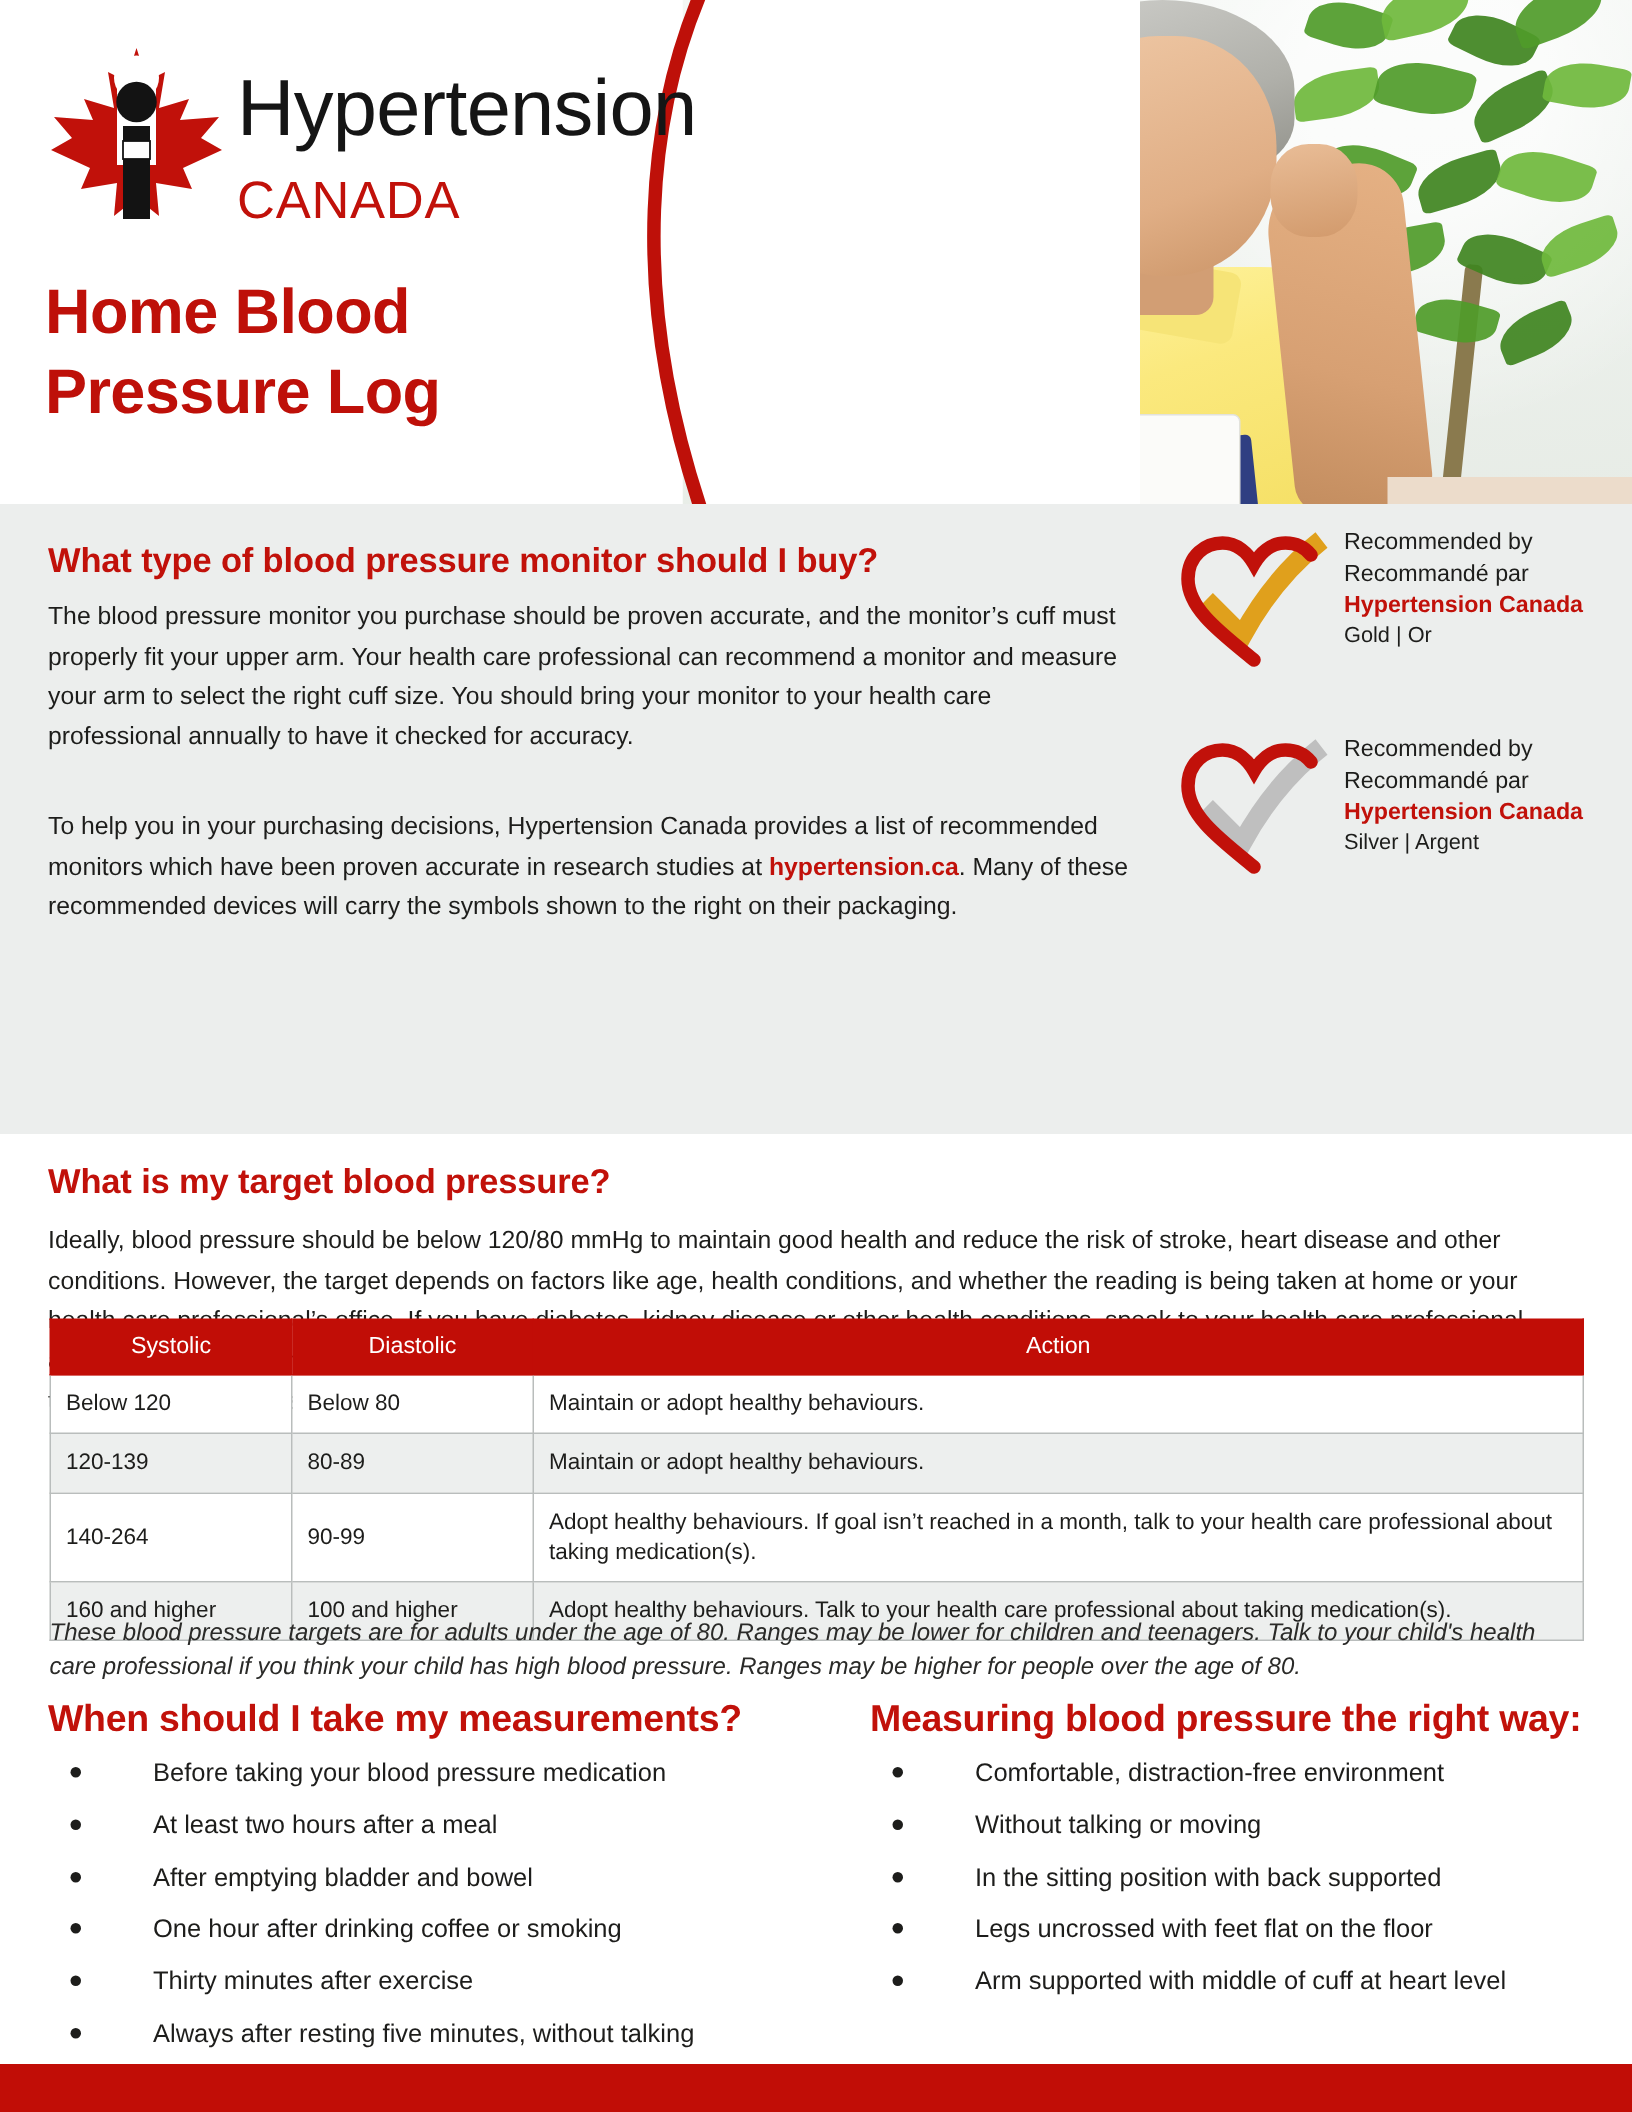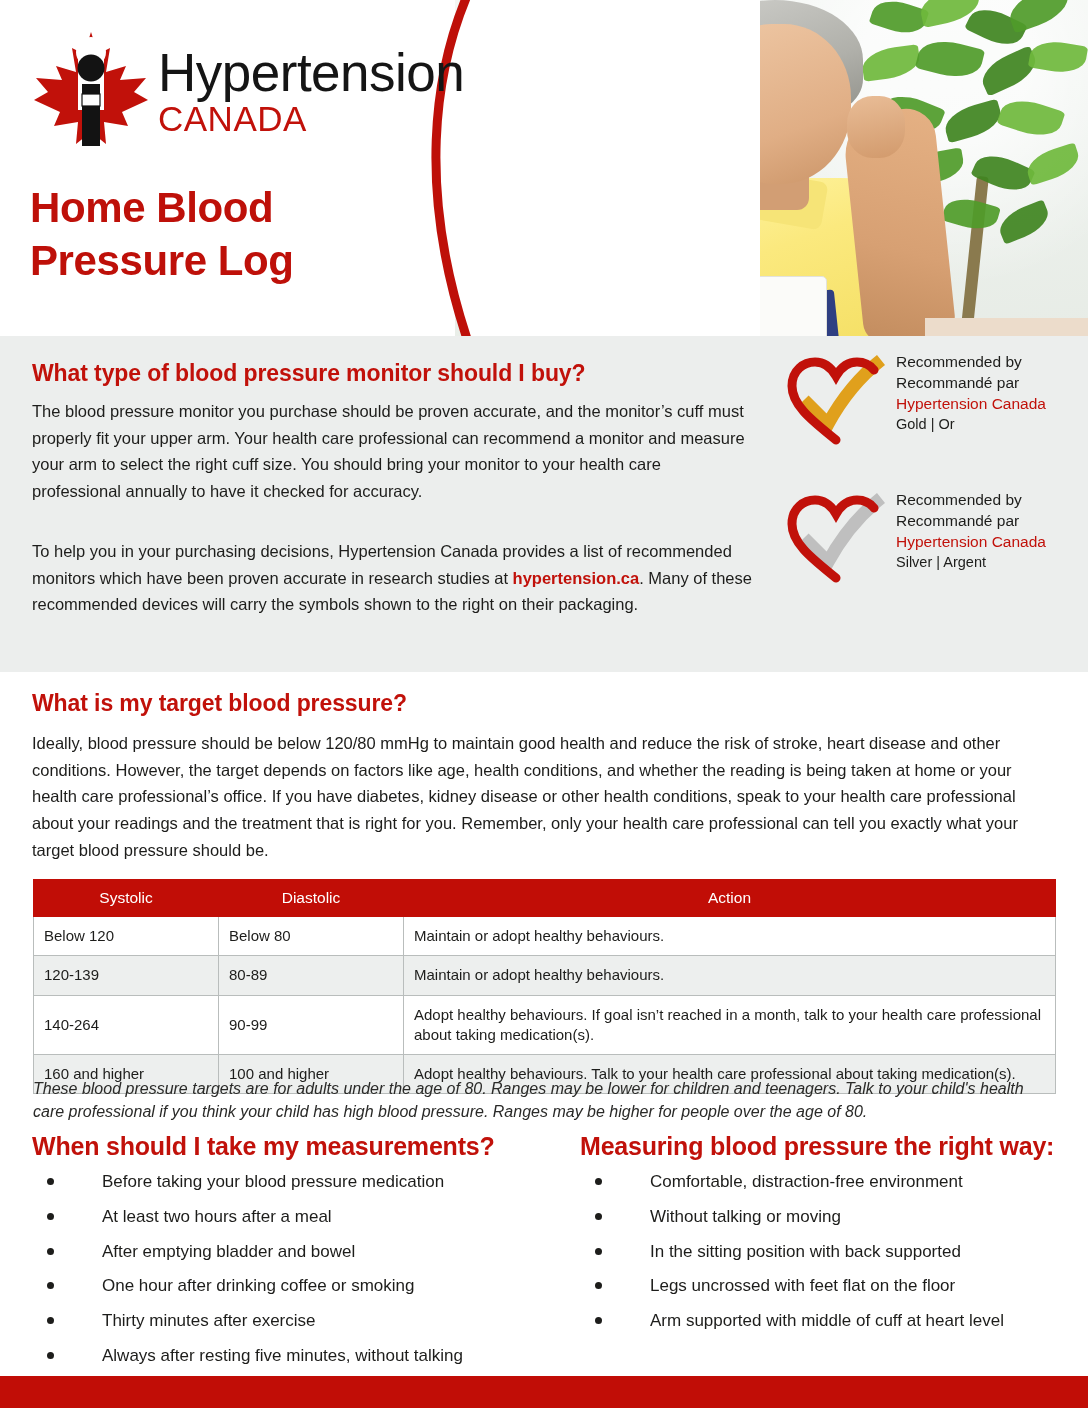--- a/index.html
+++ b/index.html
@@ -73,49 +73,49 @@
   .table-edge{position:absolute;left:470px;top:318px;width:170px;height:20px;background:#ecdccb;}
 
   
   .arc-mask{position:absolute;left:400px;top:-40px;width:360px;height:420px;pointer-events:none;}
 
   .header-left{position:absolute;left:0;top:0;width:470px;height:336px;}
   .logo{position:absolute;left:30px;top:28px;width:370px;height:130px;}
   .logo-mark{position:absolute;left:0;top:0;width:122px;height:130px;}
   .logo-text{position:absolute;left:128px;top:18px;}
   .logo-hyper{font-size:53px;color:#151515;letter-spacing:-.5px;line-height:1;font-weight:400;}
-  .logo-canada{font-size:35px;color:#C1110A;letter-spacing:.5px;line-height:1;margin-top:2px;font-weight:400;}
+  .logo-canada{font-size:35px;color:#C1110A;letter-spacing:.5px;line-height:1;margin-top:17px;font-weight:400;}
   .doc-title{position:absolute;left:30px;top:182px;font-size:42px;line-height:1.26;
      color:#BE1009;font-weight:700;letter-spacing:-.4px;}
 
   
-  .grey-band{position:relative;width:1088px;height:336px;background:#eceeed;}
+  .grey-band{position:relative;width:1088px;height:420px;background:#eceeed;}
   .h2{color:#C1110A;font-weight:700;font-size:23px;letter-spacing:-.1px;}
   .sec1-head{position:absolute;left:32px;top:24px;}
   .sec1-body{position:absolute;left:32px;top:62px;width:720px;font-size:16.5px;line-height:1.62;color:#1d1d1b;}
   .sec1-body p{margin:0;}
   .sec1-body p.p2{margin-top:33px;}
   .lnk{color:#C1110A;font-weight:700;}
 
   .badges{position:absolute;left:784px;top:12px;width:290px;}
   .badge{position:relative;height:120px;margin-bottom:18px;}
   .badge-mark{position:absolute;left:0;top:6px;width:104px;height:92px;}
   .badge-txt{position:absolute;left:112px;top:4px;font-size:15.5px;line-height:1.35;color:#1d1d1b;}
-  .badge-txt .b-red{color:#C1110A;font-weight:400;}
+  .badge-txt .b-red{color:#C1110A;font-weight:700;}
   .badge-txt .b-metal{font-size:14.5px;}
 
   
   .sec2{position:relative;width:1088px;padding-top:28px;background:#fff;}
   .sec2-head{position:absolute;left:32px;top:18px;}
   .sec2-body{position:absolute;left:32px;top:58px;width:1024px;font-size:16.5px;line-height:1.62;color:#1d1d1b;}
 
   
   .bp-table{position:absolute;left:33px;top:879px;width:1023px;border-collapse:collapse;
       font-size:15px;color:#1d1d1b;}
-  .bp-table th{background:#C10D06;color:#fff;font-weight:400;font-size:15.5px;padding:9px 16px;text-align:center;
+  .bp-table th{background:#C10D06;color:#fff;font-weight:400;font-size:15.5px;padding:9px 4px;text-align:center;
       border:1px solid #C10D06;}
   .bp-table td{border:1px solid #b9bdbc;padding:9px 10px;vertical-align:middle;line-height:1.35;}
   .bp-table tr.odd td{background:#ffffff;}
   .bp-table tr.even td{background:#edefee;}
   .col-s{width:152px;}
   .col-d{width:152px;}
 
   .footnote{position:absolute;left:33px;top:1078px;width:1023px;font-size:16px;font-style:italic;
       line-height:1.42;color:#2a2a28;}
 

